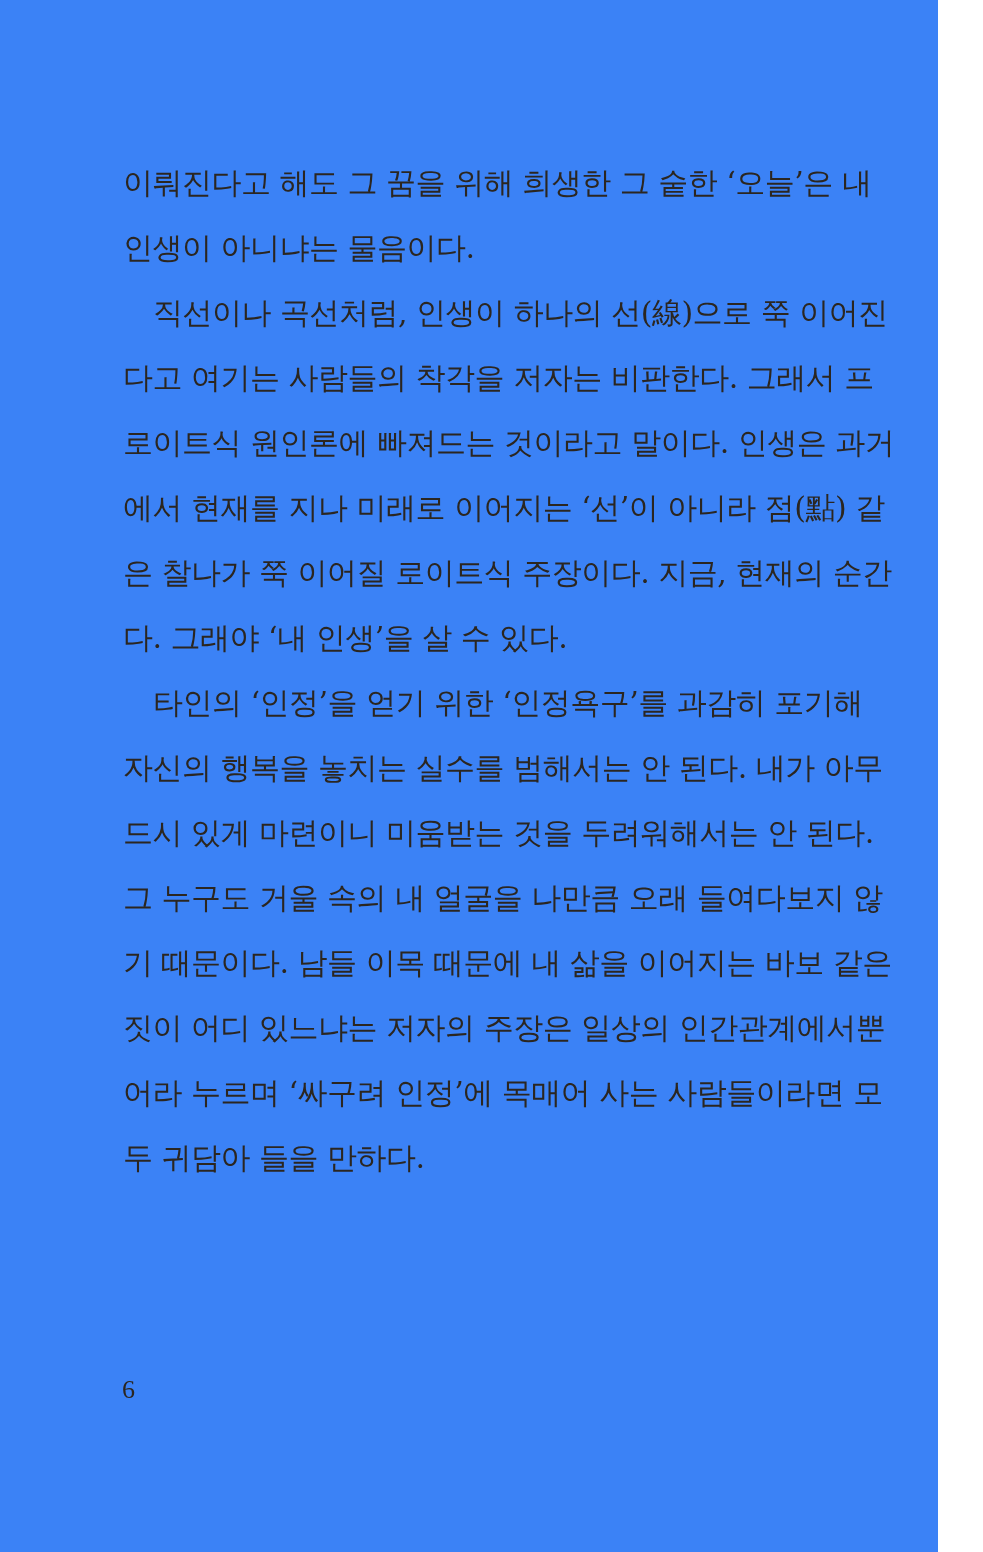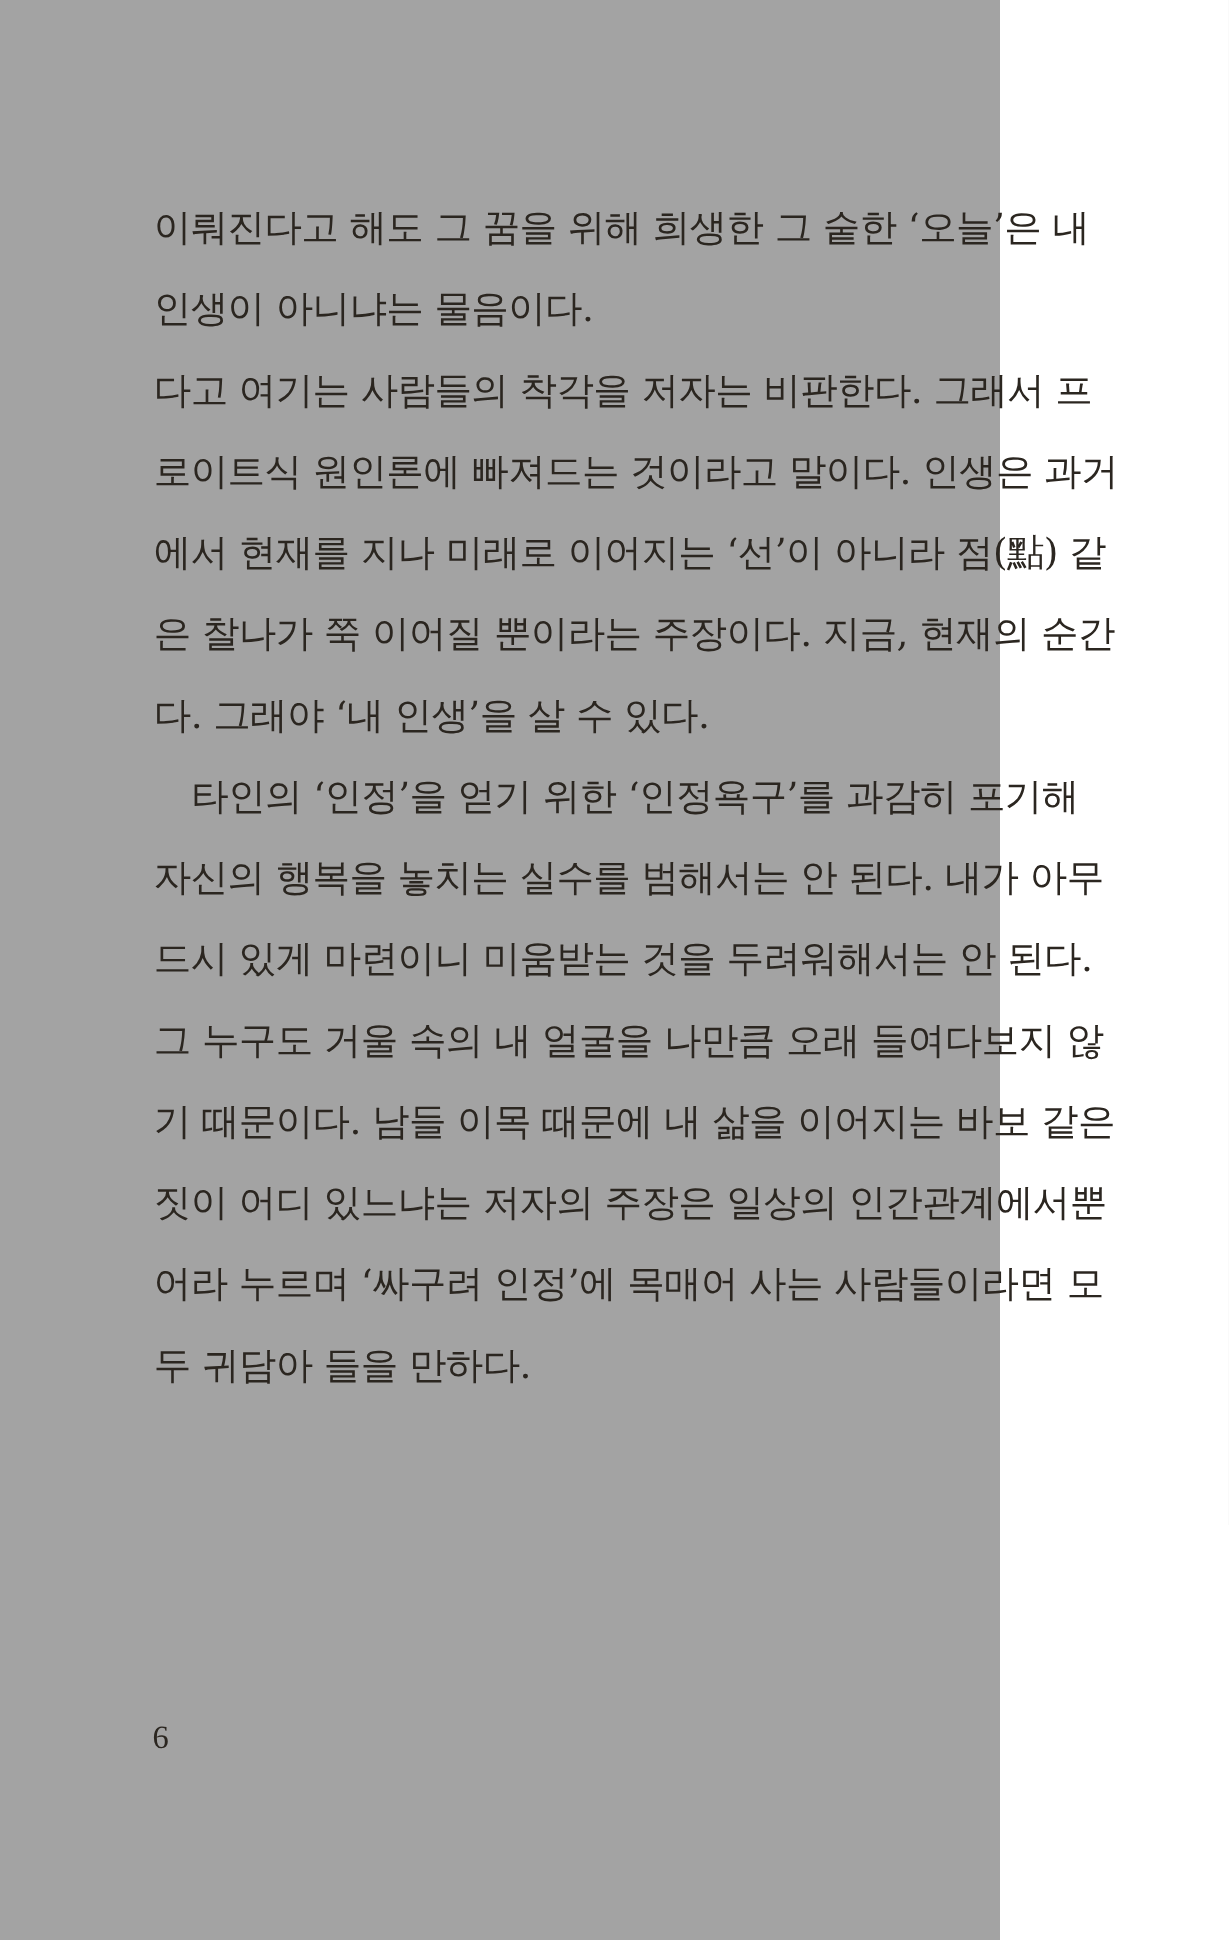--- a/index.html
+++ b/index.html
@@ -11,23 +11,24 @@
       width: 983px;
       height: 1552px;
       position: relative;
       overflow: hidden;
       font-family: "DejaVu Serif", "Liberation Serif", serif;
       color: #2b2620;
     }
     .page {
       position: absolute;
       left: 0; top: 0;
-      width: 800px;
+      width: 894px;
       height: 1552px;
-      background: #a3a3a3;
+      background: #3b82f6;
+      padding-left: 44px;
     }
     .text-block {
       position: absolute;
       left: 123px;
       top: 150px;
       width: 684px;
     }
     .line {
       height: 65px;
       line-height: 65px;
@@ -54,24 +55,25 @@
   </style>
 </head>
 <body>
 
 <div class="page">
   <div class="text-block">
 
     <div class="line">이뤄진다고 해도 그 꿈을 위해 희생한 그 숱한 ‘오늘’은 내</div>
     <div class="line last">인생이 아니냐는 물음이다.</div>
 
+    <div class="line indent">직선이나 곡선처럼, 인생이 하나의 선(線)으로 쭉 이어진</div>
     <div class="line">다고 여기는 사람들의 착각을 저자는 비판한다. 그래서 프</div>
     <div class="line">로이트식 원인론에 빠져드는 것이라고 말이다. 인생은 과거</div>
     <div class="line">에서 현재를 지나 미래로 이어지는 ‘선’이 아니라 점(點) 같</div>
-    <div class="line">은 찰나가 쭉 이어질 뿐이라는 주장이다. 지금, 현재의 순간</div>
+    <div class="line">은 찰나가 쭉 이어질 로이트식 주장이다. 지금, 현재의 순간</div>
     <div class="line last">다. 그래야 ‘내 인생’을 살 수 있다.</div>
 
     <div class="line indent">타인의 ‘인정’을 얻기 위한 ‘인정욕구’를 과감히 포기해</div>
     <div class="line">자신의 행복을 놓치는 실수를 범해서는 안 된다. 내가 아무</div>
     <div class="line">드시 있게 마련이니 미움받는 것을 두려워해서는 안 된다.</div>
     <div class="line">그 누구도 거울 속의 내 얼굴을 나만큼 오래 들여다보지 않</div>
     <div class="line">기 때문이다. 남들 이목 때문에 내 삶을 이어지는 바보 같은</div>
     <div class="line">짓이 어디 있느냐는 저자의 주장은 일상의 인간관계에서뿐</div>
     <div class="line">어라 누르며 ‘싸구려 인정’에 목매어 사는 사람들이라면 모</div>
     <div class="line last">두 귀담아 들을 만하다.</div>

